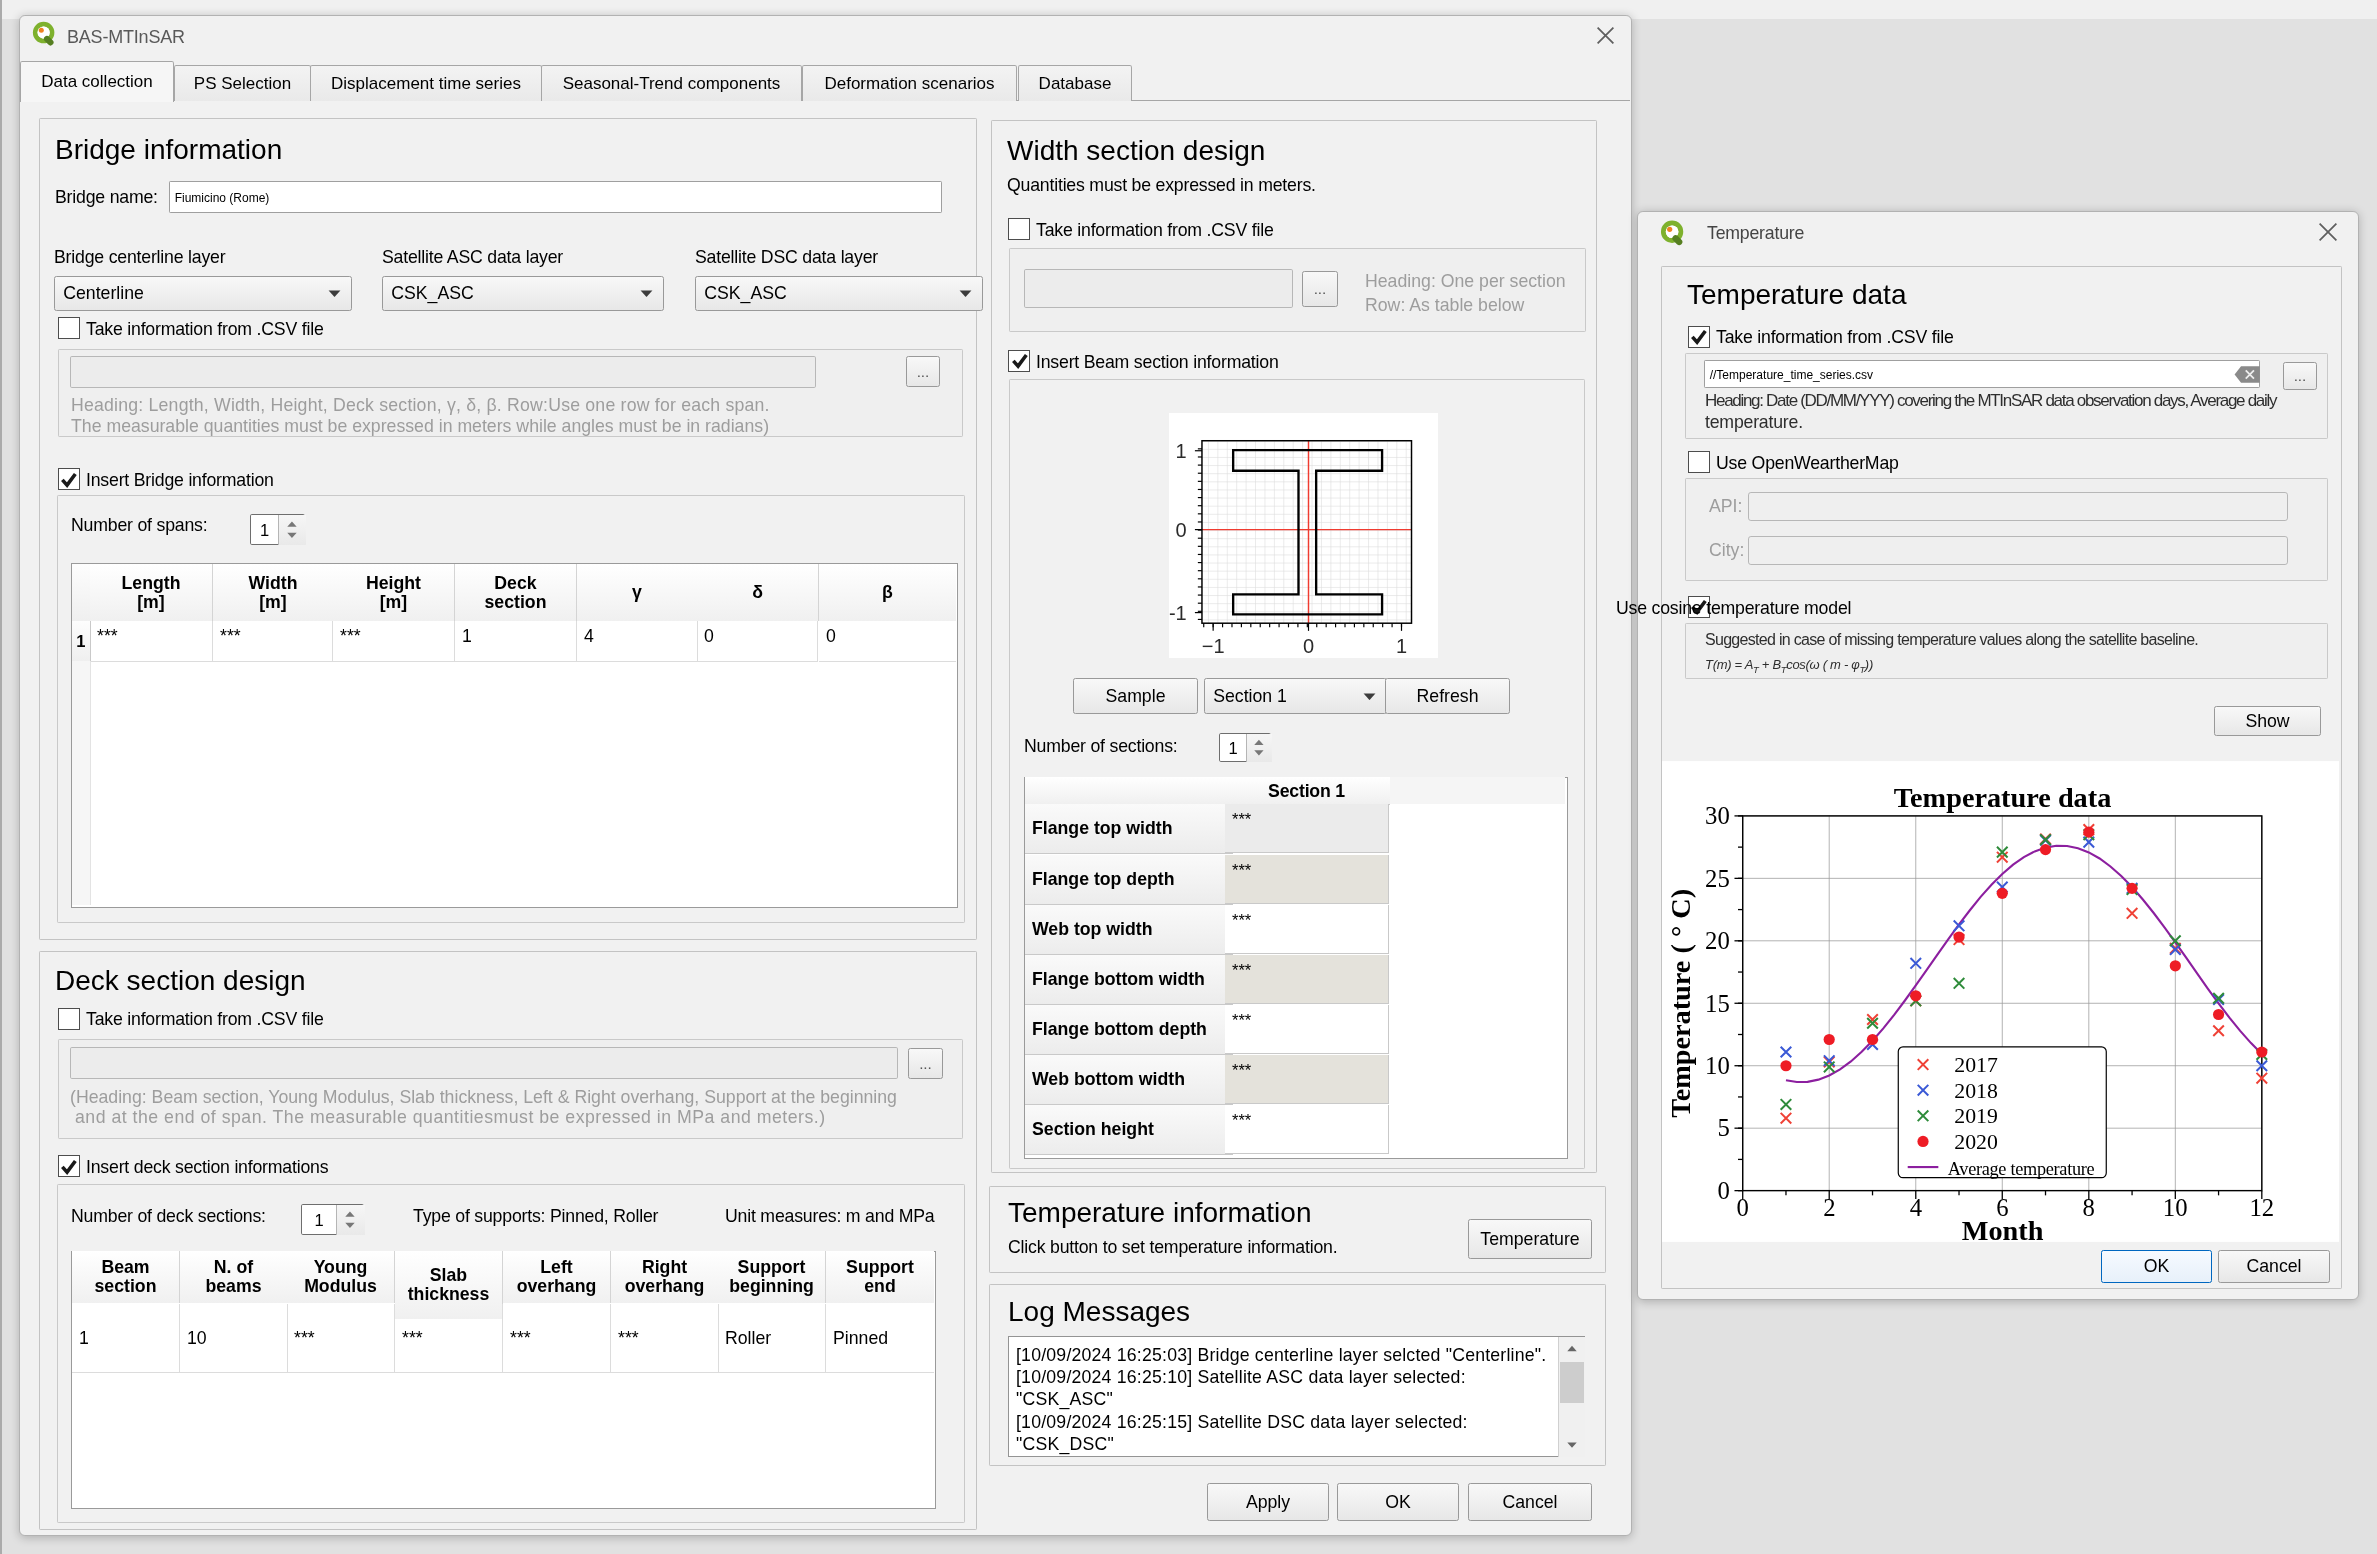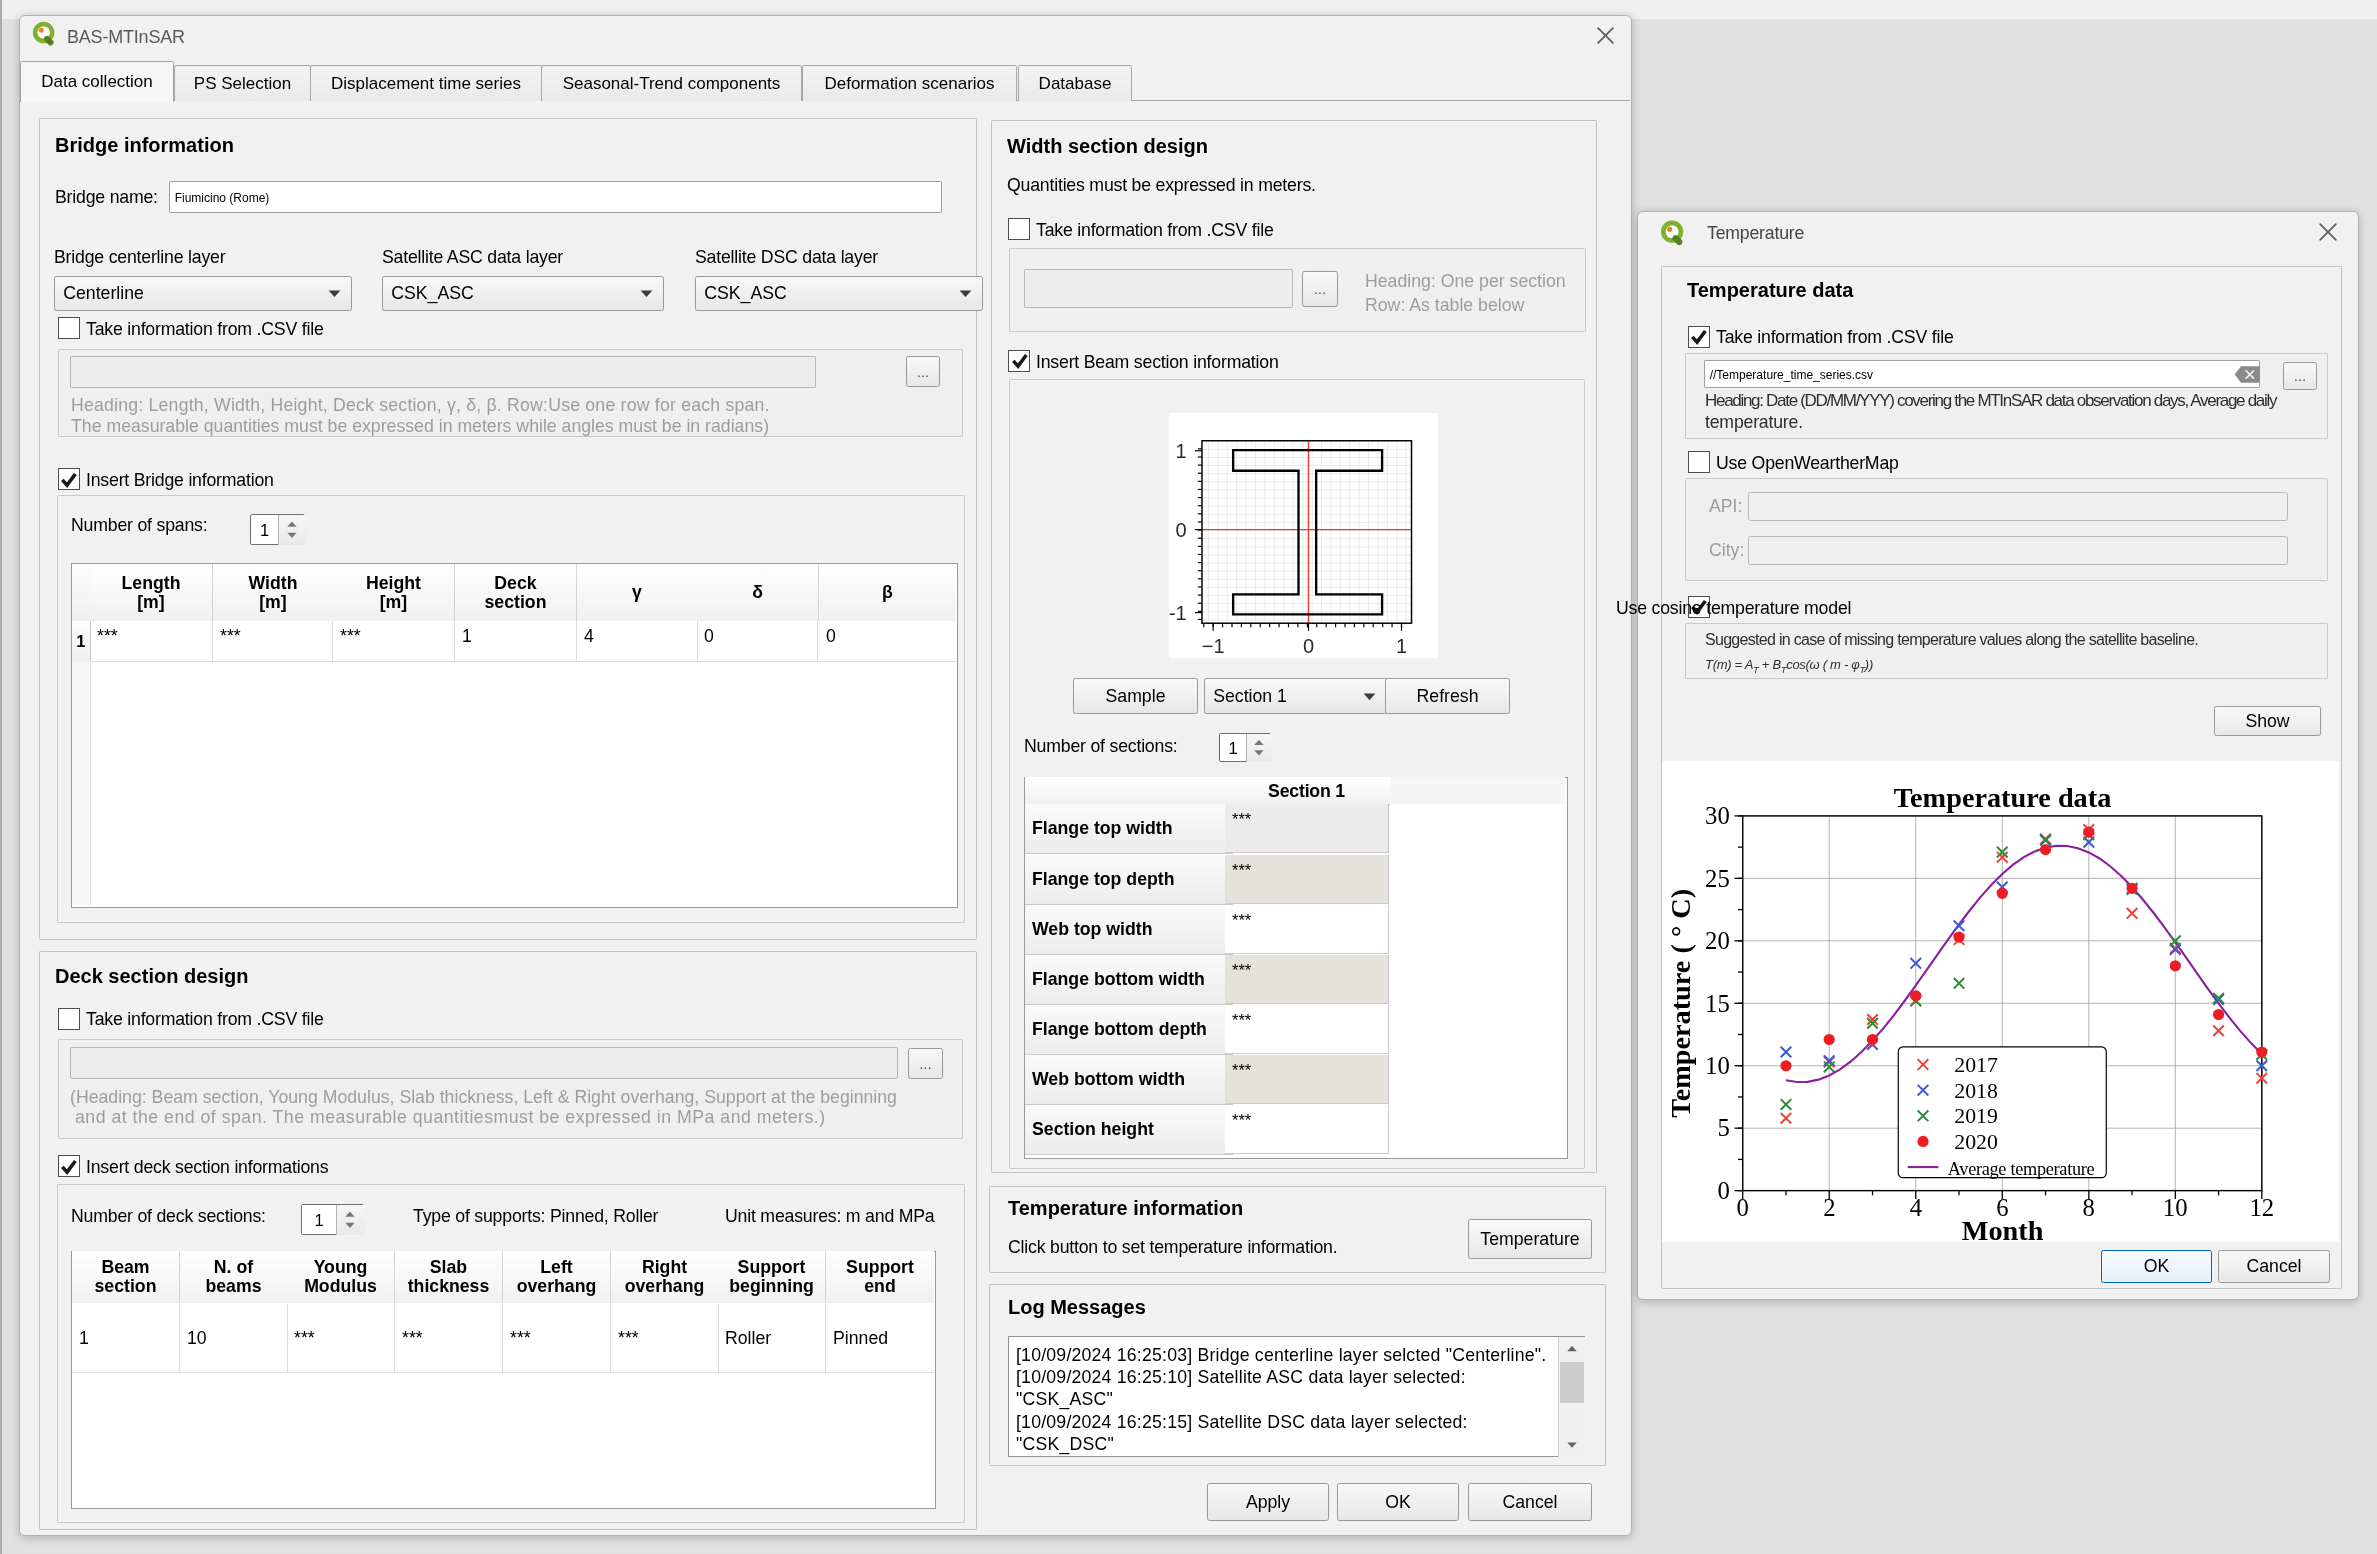--- a/index.html
+++ b/index.html
@@ -1,19 +1,19 @@
 <!DOCTYPE html>
 <html style="font-size:9.4px"><head><meta charset="utf-8">
 <style>
 html,body{margin:0;padding:0}
 body{width:2377px;height:1555px;position:relative;background:#e1e1e1;font-family:"Liberation Sans",sans-serif;overflow:hidden}
 .abs{position:absolute}
 .win{position:absolute;background:#f1f1f1;border:0.6px solid #b2b2b2;border-radius:5.9px;box-shadow:0 1.8px 9.4px rgba(0,0,0,.22)}
 .gb{position:absolute;border:0.6px solid #c3c3c3;border-radius:1.2px}
-.gt{position:absolute;font-weight:bold;font-size:20px;color:#000;white-space:nowrap}
+.gt{position:absolute;font-weight:normal;font-size:28px;color:#000;white-space:nowrap}
 .lbl{position:absolute;font-size:17.7px;color:#000;white-space:nowrap;line-height:21px;letter-spacing:-0.2px}
 .gray{color:#9d9d9d;letter-spacing:0px}
 .inp{position:absolute;background:#fff;border:1.2px solid #9f9f9f;border-radius:1.2px;font-size:12px;line-height:21px;padding:2.4px 4.7px 0 4.7px;display:flex;align-items:center;white-space:nowrap;box-sizing:border-box}
 .dinp{position:absolute;background:#ececec;border:0.6px solid #b7b7b7;border-radius:1.8px}
 .frame{position:absolute;background:#efefef;border:0.6px solid #c9c9c9;border-radius:1.2px}
 .btn{position:absolute;background:linear-gradient(#f8f8f8,#e7e7e7);border:0.6px solid #999;border-radius:2.4px;font-size:17.7px;color:#000;display:flex;align-items:center;justify-content:center;white-space:nowrap}
 .cb{position:absolute;width:20px;height:20px;background:#fff;border:1.2px solid #4d4d4d}
 .tbl{position:absolute;background:#fff;border:1.2px solid #9a9a9a}
 .th{position:absolute;background:linear-gradient(#ffffff,#f0f0f0);border-right:0.6px solid #d4d4d4;font-weight:bold;font-size:17.7px;display:flex;align-items:center;justify-content:center;text-align:center;line-height:19px;color:#000}
 .td{position:absolute;font-size:17.7px;color:#000;padding:4.7px 7px;border-right:0.6px solid #dcdcdc;white-space:nowrap;box-sizing:border-box}
@@ -129,21 +129,21 @@
       </svg>
  </div>
 </div>
 <div class="lbl" style="left:413px;top:1206px">Type of supports: Pinned, Roller</div>
 <div class="lbl" style="left:725px;top:1206px">Unit measures: m and MPa</div>
 
 <div class="tbl" style="left:71px;top:1251px;width:863px;height:256px"></div>
 <div class="th" style="left:72px;top:1251px;width:107px;height:52px">Beam<br>section</div>
 <div class="th" style="left:180px;top:1251px;width:107px;height:52px">N. of<br>beams</div>
 <div class="th" style="left:287px;top:1251px;width:107px;height:52px">Young<br>Modulus</div>
-<div class="th" style="left:395px;top:1251px;width:107px;height:52px">Slab<br>thickness</div>
+<div class="th" style="left:395px;top:1251px;width:107px;height:68px">Slab<br>thickness</div>
 <div class="th" style="left:503px;top:1251px;width:107px;height:52px">Left<br>overhang</div>
 <div class="th" style="left:611px;top:1251px;width:107px;height:52px">Right<br>overhang</div>
 <div class="th" style="left:718px;top:1251px;width:107px;height:52px">Support<br>beginning</div>
 <div class="th" style="left:826px;top:1251px;width:108px;height:52px;border-right:none">Support<br>end</div>
 <div class="td" style="left:72px;top:1304px;width:108px;height:69px;border-bottom:0.6px solid #dcdcdc;padding-top:23.6px">1</div>
 <div class="td" style="left:180px;top:1304px;width:108px;height:69px;border-bottom:0.6px solid #dcdcdc;padding-top:23.6px">10</div>
 <div class="td" style="left:287px;top:1304px;width:108px;height:69px;border-bottom:0.6px solid #dcdcdc;padding-top:23.6px">***</div>
 <div class="td" style="left:395px;top:1304px;width:108px;height:69px;border-bottom:0.6px solid #dcdcdc;padding-top:23.6px">***</div>
 <div class="td" style="left:503px;top:1304px;width:108px;height:69px;border-bottom:0.6px solid #dcdcdc;padding-top:23.6px">***</div>
 <div class="td" style="left:611px;top:1304px;width:108px;height:69px;border-bottom:0.6px solid #dcdcdc;padding-top:23.6px">***</div>

